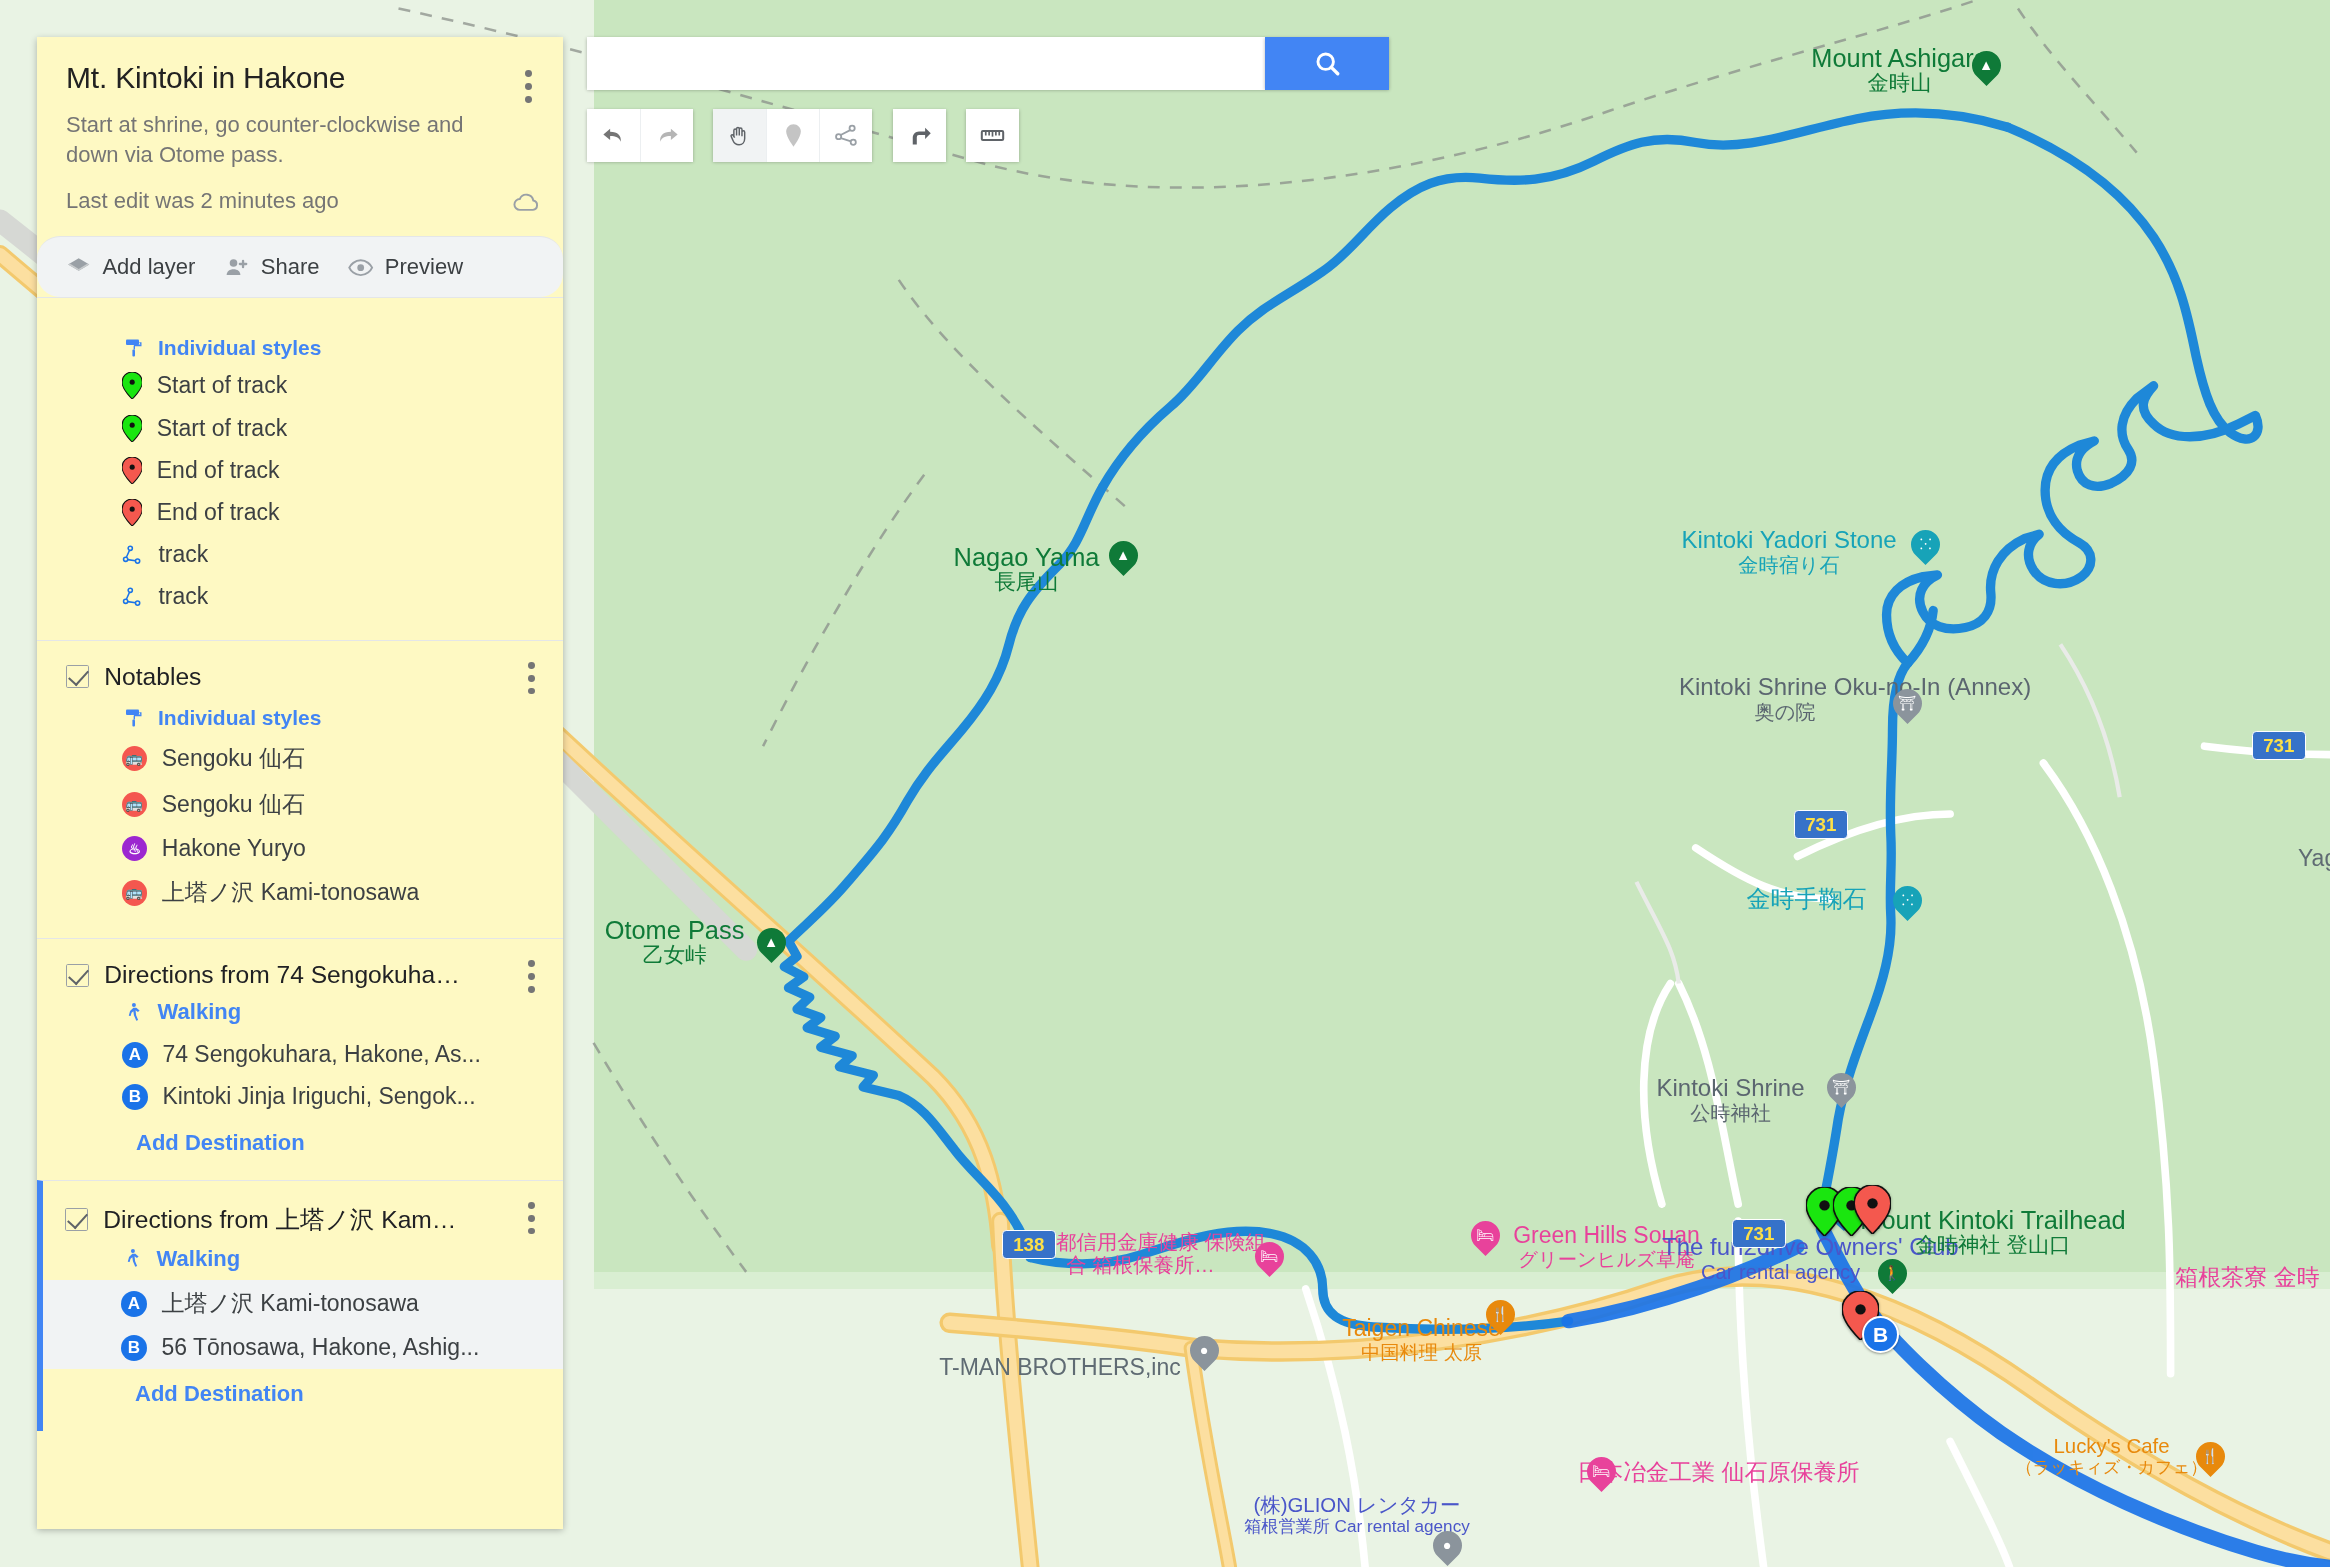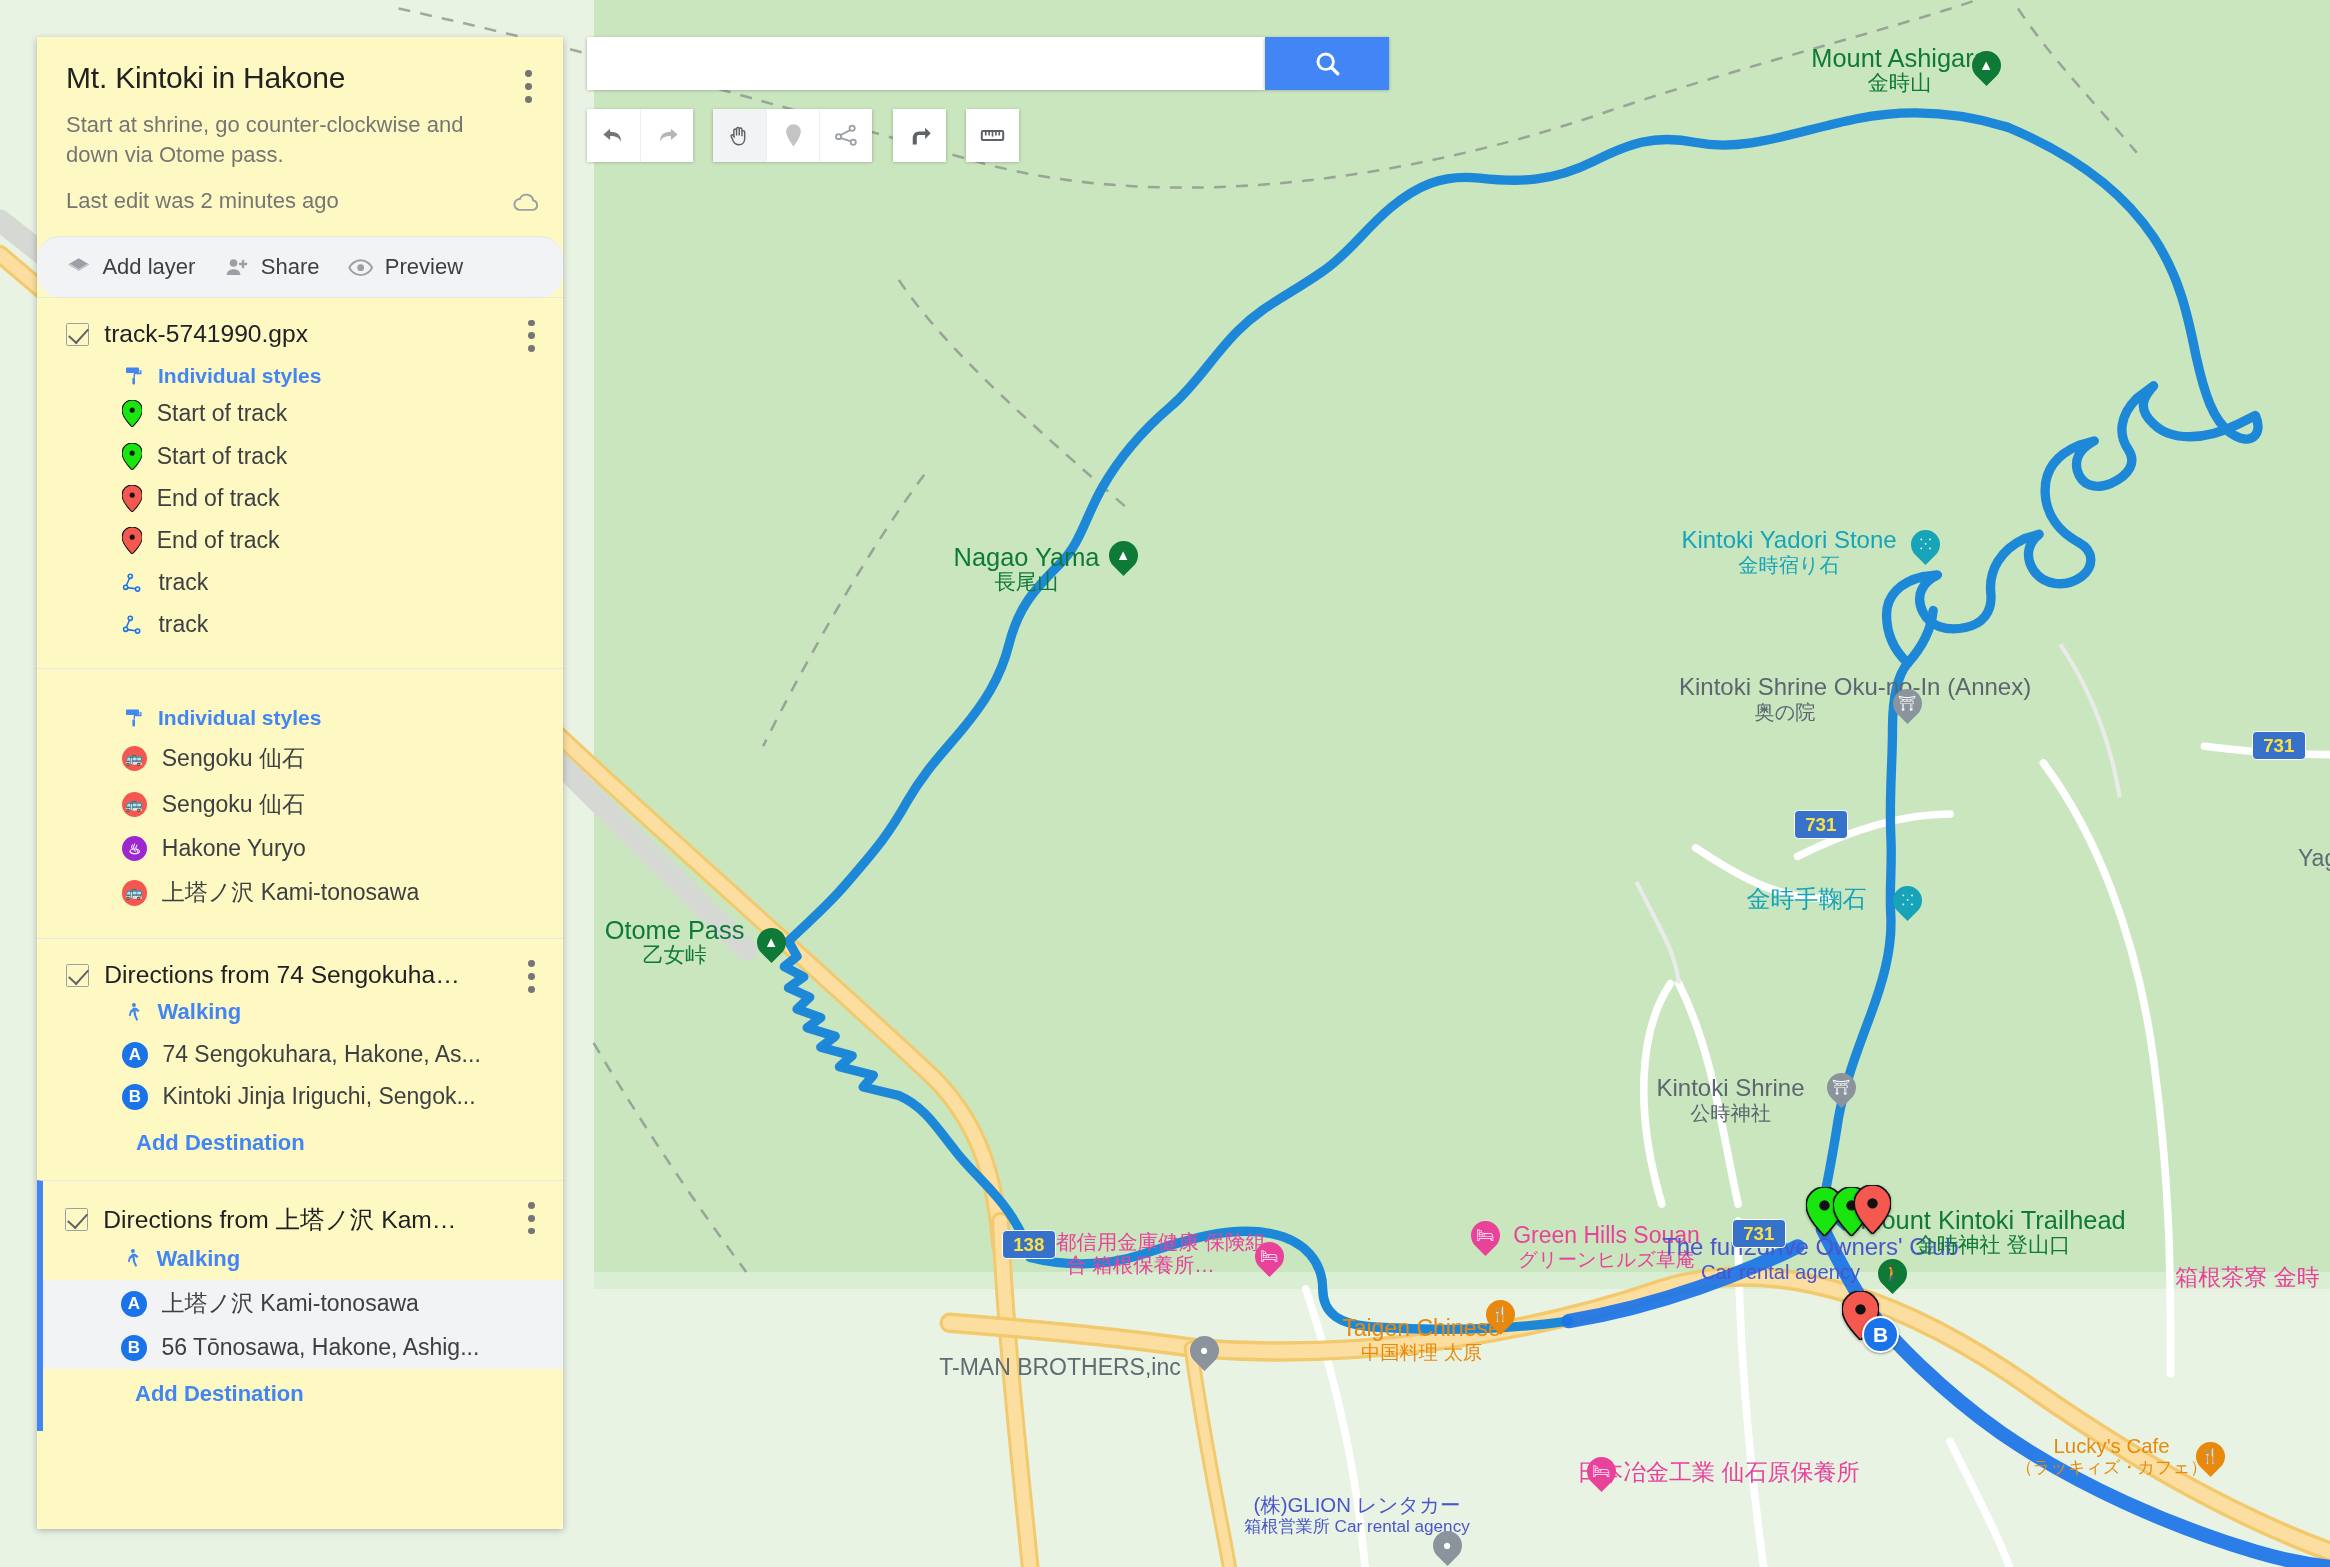--- a/index.html
+++ b/index.html
@@ -616,29 +616,20 @@
           <path d="M12 5C6.5 5 2.4 9.2 1.2 12c1.2 2.8 5.3 7 10.8 7s9.6-4.2 10.8-7C21.6 9.2 17.5 5 12 5z" fill="none" stroke="#9aa0a6" stroke-width="1.8"></path>
           <circle cx="12" cy="12" r="3.2" fill="#9aa0a6"></circle>
         </svg>
         <span class="act-label">Preview</span>
       </div>
     </div>
 
     <div class="pnl-scroll">
 
       <div class="layer">
-        <div class="layer-head">
-          <div class="cbox"></div>
-          <div class="layer-name">track-5741990.gpx</div>
-          <div class="kebab layer-kebab">
-              <i></i>
-              <i></i>
-              <i></i>
-            </div>
-        </div>
         <div class="styles-row">
           <svg width="24" height="24" viewBox="0 0 24 24">
             <rect x="4" y="3.5" width="13" height="5.5" rx="1" fill="#4285f4"></rect>
             <path d="M17 6.2h2.5v4H13v3.4h-1.4v-3.4a1.6 1.6 0 0 1 1.6-1.6h5.1v-.7z" fill="#4285f4"></path>
             <rect x="10.4" y="13.4" width="2.6" height="7" rx="1" fill="#4285f4"></rect>
           </svg>
           <span class="styles-link">Individual styles</span>
         </div>
 
         <div class="feat">
@@ -683,20 +674,29 @@
             <circle cx="9" cy="5" r="2.3"></circle>
               <circle cx="4" cy="17" r="2.3"></circle>
               <circle cx="17" cy="19" r="2.3"></circle>
             <path d="M8.2 7.2 4.8 14.8 M6.2 17.4 14.8 18.7"></path>
           </svg>
           <span class="feat-txt">track</span>
         </div>
       </div>
 
       <div class="layer">
+        <div class="layer-head">
+          <div class="cbox"></div>
+          <div class="layer-name">Notables</div>
+          <div class="kebab layer-kebab">
+              <i></i>
+              <i></i>
+              <i></i>
+            </div>
+        </div>
         <div class="styles-row">
           <svg width="24" height="24" viewBox="0 0 24 24">
             <rect x="4" y="3.5" width="13" height="5.5" rx="1" fill="#4285f4"></rect>
             <path d="M17 6.2h2.5v4H13v3.4h-1.4v-3.4a1.6 1.6 0 0 1 1.6-1.6h5.1v-.7z" fill="#4285f4"></path>
             <rect x="10.4" y="13.4" width="2.6" height="7" rx="1" fill="#4285f4"></rect>
           </svg>
           <span class="styles-link">Individual styles</span>
         </div>
 
         <div class="feat">

